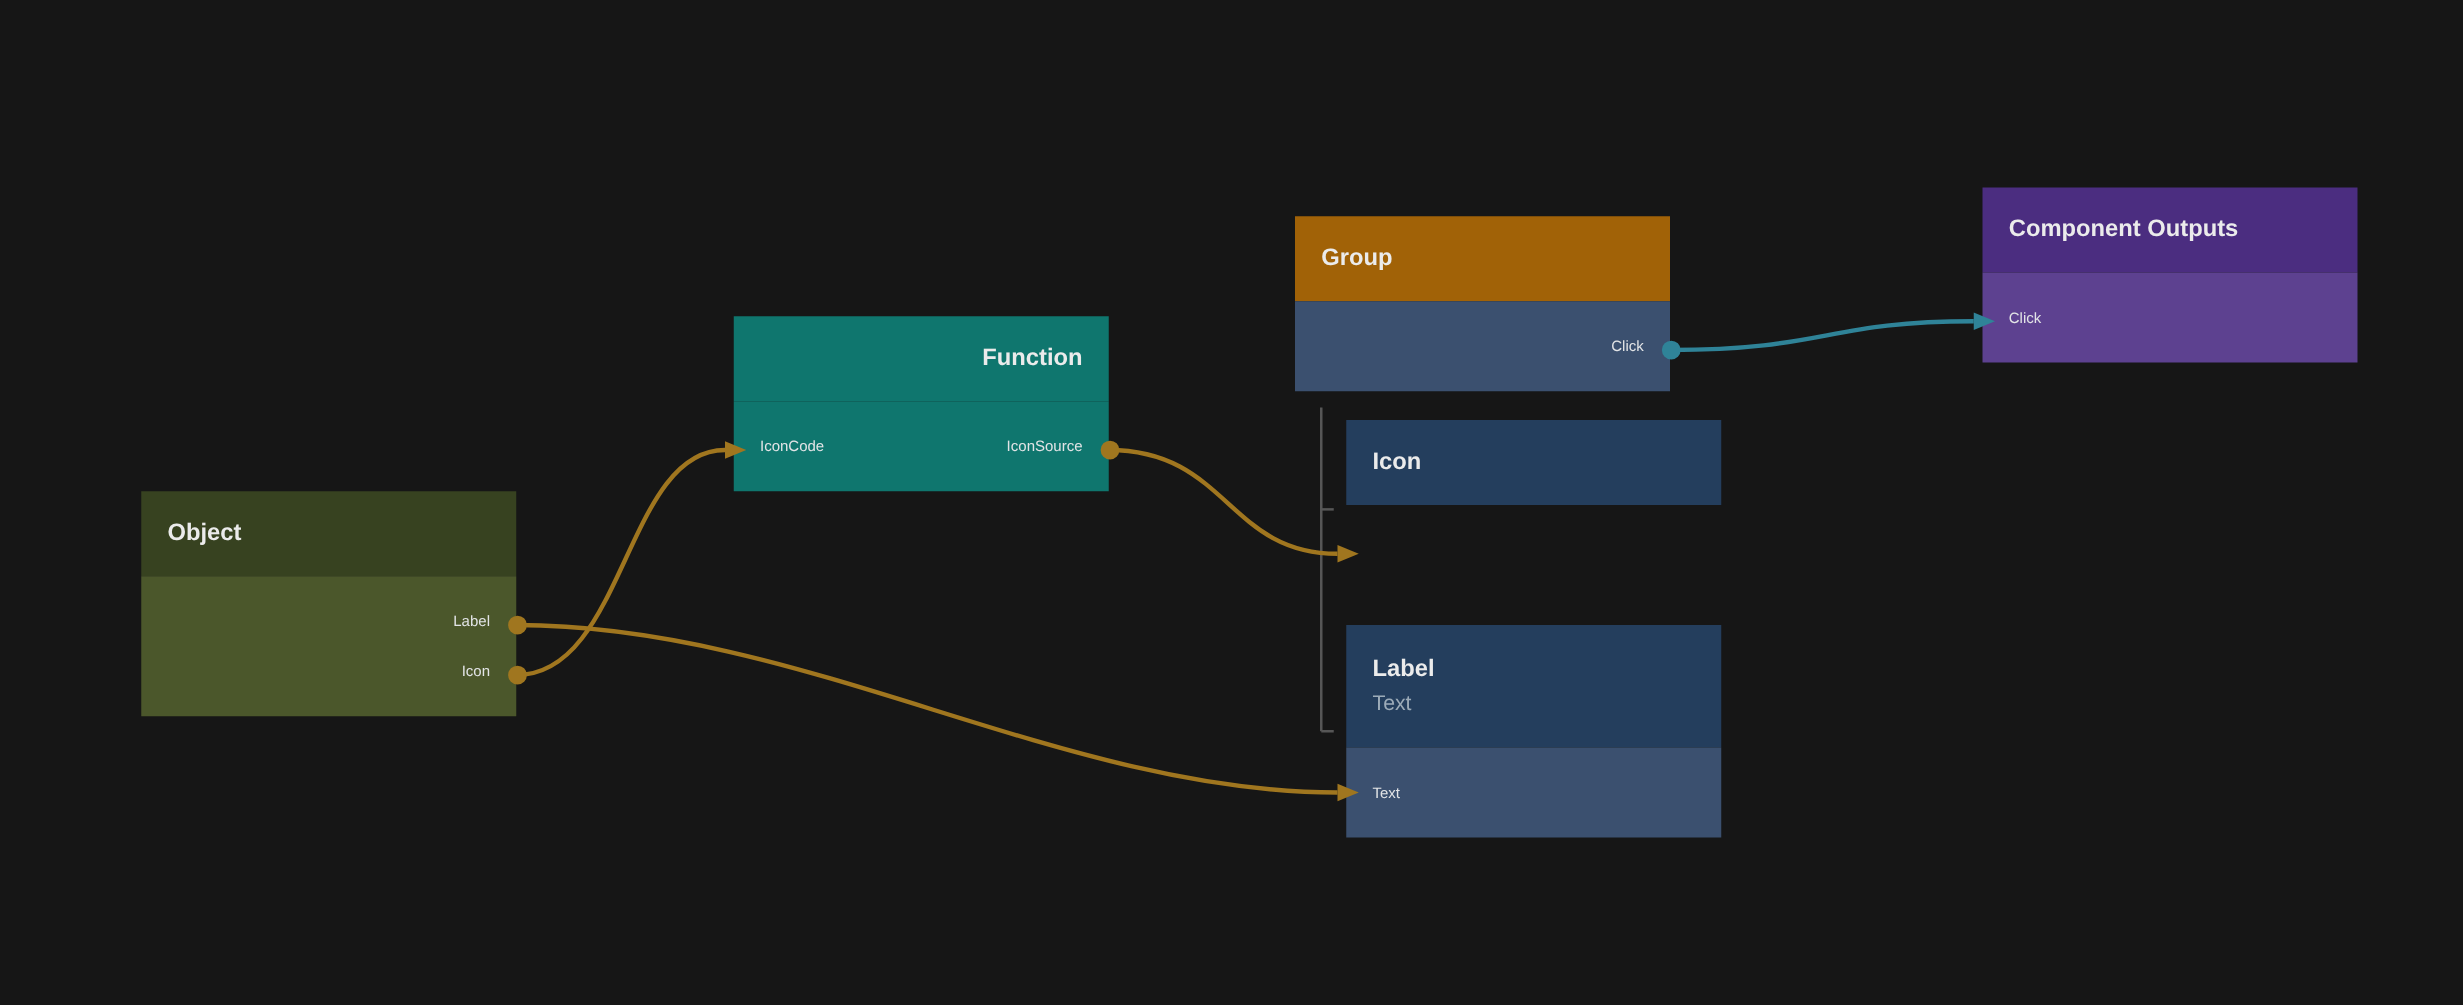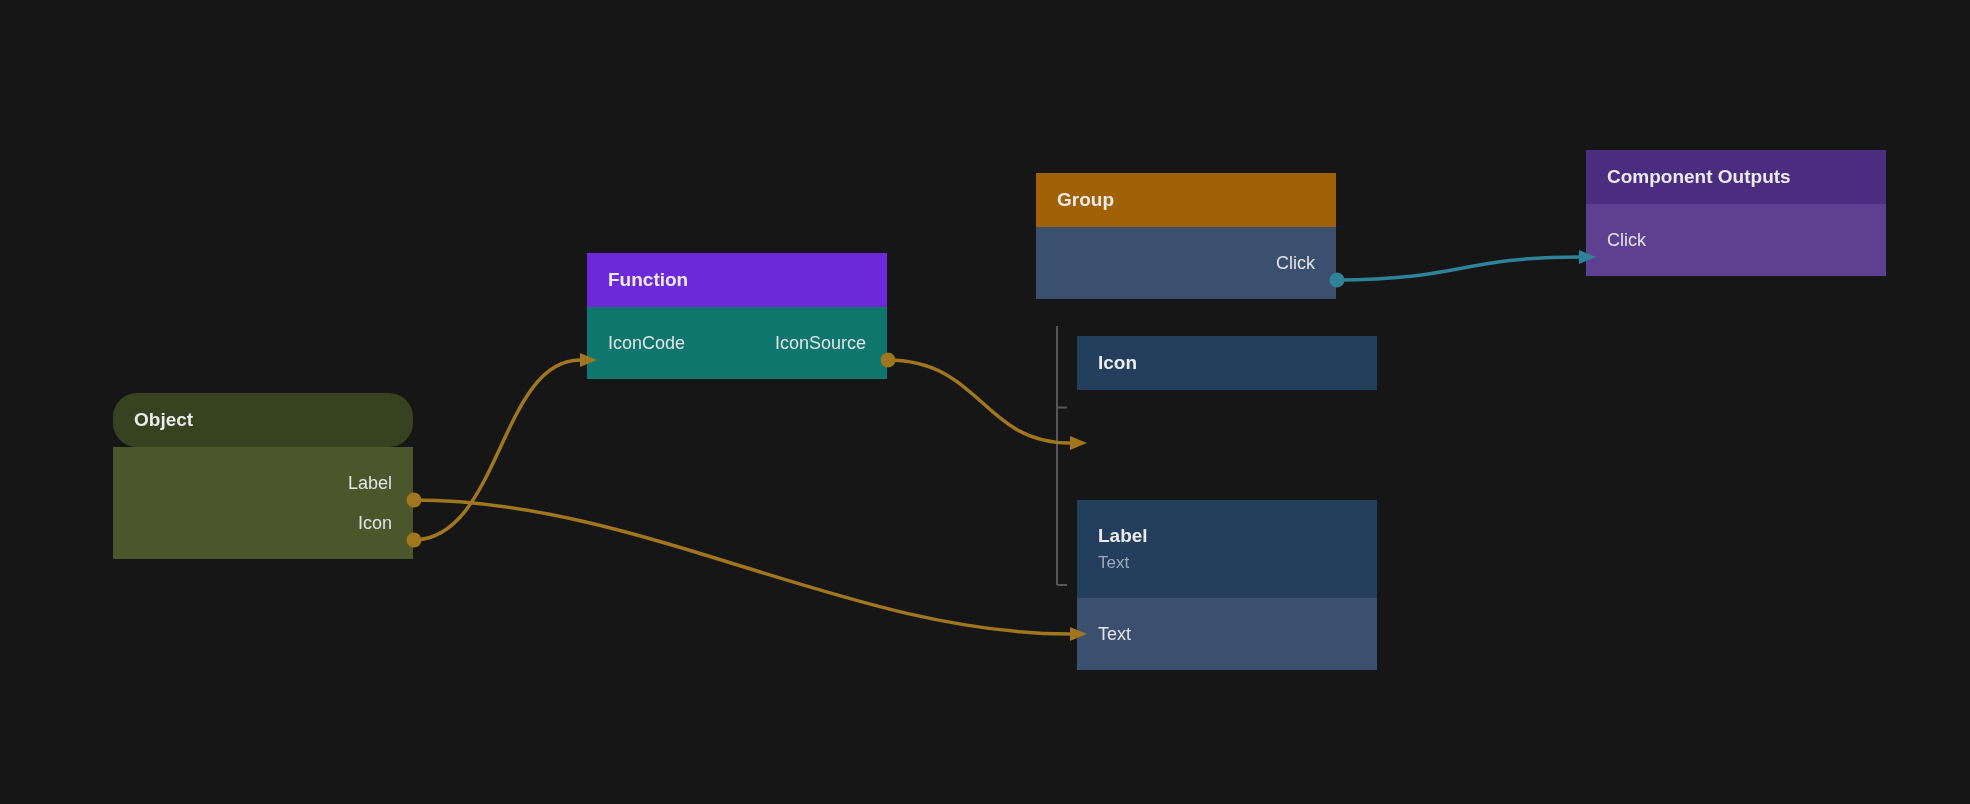--- a/index.html
+++ b/index.html
@@ -4,30 +4,30 @@
 <style>
   html,body{margin:0;padding:0;}
   body{
     width:1970px;height:804px;overflow:hidden;
     background:#161616;
     font-family:"Liberation Sans","DejaVu Sans",sans-serif;
   }
   #canvas{position:relative;width:1970px;height:804px;}
   .node{position:absolute;width:300px;z-index:2;}
   .header{
-    height:54px;display:flex;flex-direction:column;justify-content:center;
+    height:68px;display:flex;flex-direction:column;justify-content:center;
     padding:0 21px;box-sizing:border-box;
   }
   .title{font-size:19px;font-weight:700;color:var(--title-color,#ebebeb);line-height:26px;}
   .subtitle{font-size:17px;color:var(--subtitle-color,#9cabb8);line-height:24px;margin-top:2px;}
   .body{padding:16px 0;}
   .row{height:40px;display:flex;align-items:center;padding:0 21px;box-sizing:border-box;}
   .row.out-only{justify-content:flex-end;}
   .row.split{justify-content:space-between;}
-  .port{font-size:18px;color:var(--port-color,#e2e4e6);}
+  .port{font-size:12px;color:var(--port-color,#e2e4e6);}
   #node-label .header{height:98px;}
   #wires{position:absolute;left:0;top:0;z-index:3;pointer-events:none;}
 </style>
 </head>
 <body style="background: rgb(22, 22, 22);">
 
 <div id="canvas">
 
   <svg id="wires" width="1970" height="804">
       <line x1="1057" y1="407.5" x2="1067" y2="407.5" stroke="#565656" stroke-width="2"></line>
@@ -41,35 +41,35 @@
       <circle cx="414" cy="500" r="7.5" fill="#a0761f"></circle>
       <path d="M 887 360 C 982 360, 982 443, 1070 443" stroke="#a0761f" stroke-width="3.5" fill="none"></path>
       <polygon points="1070,436 1070,450 1087,443" fill="#a0761f"></polygon>
       <circle cx="888" cy="360" r="7.5" fill="#a0761f"></circle>
       <path d="M 1336 280 C 1461 280, 1461 257, 1579 257" stroke="#2f8398" stroke-width="3.5" fill="none"></path>
       <polygon points="1579,250 1579,264 1596,257" fill="#2f8398"></polygon>
       <circle cx="1337" cy="280" r="7.5" fill="#2f8398"></circle>
     </svg>
 
   <div class="node" id="node-object" style="left:113px;top:393px;">
-    <div class="header" style="background: rgb(55, 66, 32); border-radius: 24px;">
+    <div class="header" style="background: rgb(55, 66, 32);">
       <div class="title">Object</div>
     </div>
     <div class="body" style="background: rgb(75, 87, 43);">
       <div class="row out-only">
         <span class="port">Label</span>
       </div>
       <div class="row out-only">
         <span class="port">Icon</span>
       </div>
     </div>
   </div>
 
   <div class="node" id="node-function" style="left:587px;top:253px;">
-    <div class="header" style="background: #6d28d9;">
+    <div class="header" style="background: #0f766e; align-items: flex-end;">
       <div class="title">Function</div>
     </div>
     <div class="body" style="background: #0f766e;">
       <div class="row split">
         <span class="port">IconCode</span>
         <span class="port">IconSource</span>
       </div>
     </div>
   </div>
 

